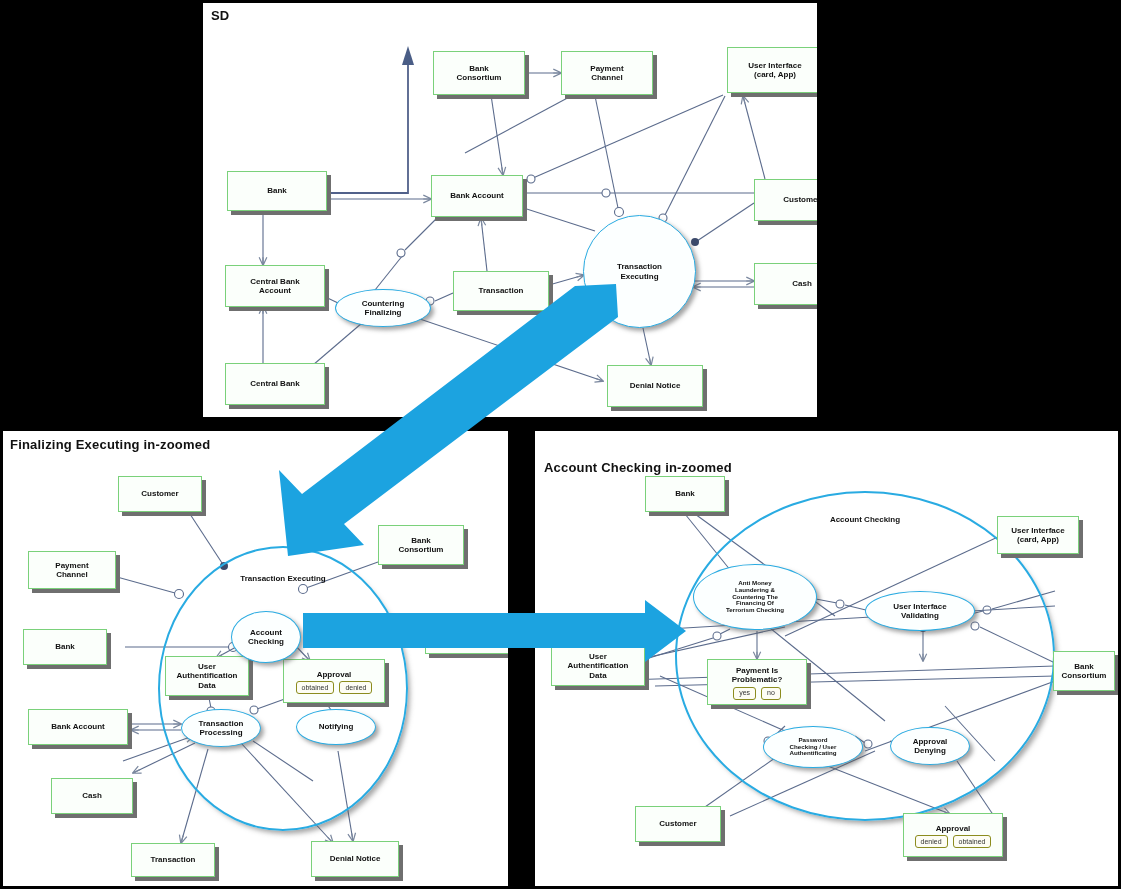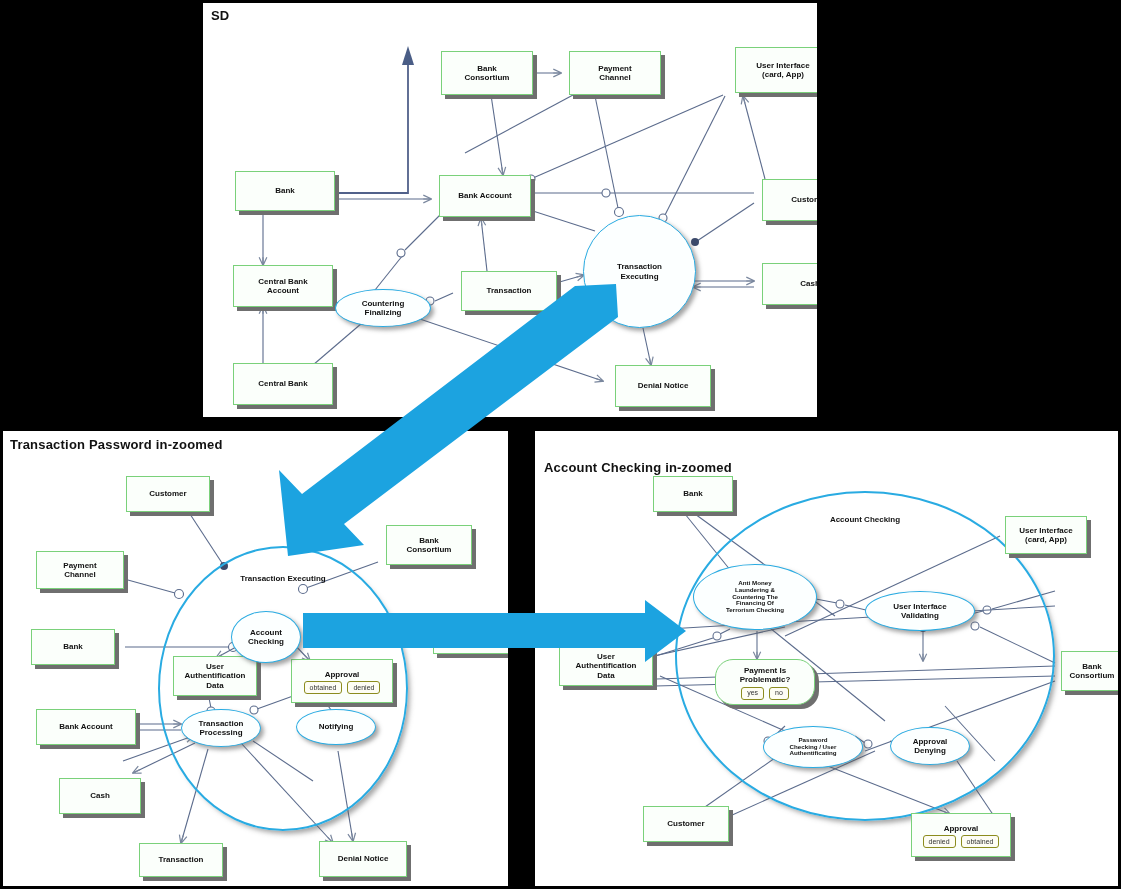--- a/index.html
+++ b/index.html
@@ -4,21 +4,21 @@
 <style>
   html,body{margin:0;padding:0;background:#000;}
   body{width:1121px;height:889px;position:relative;font-family:"Liberation Sans",sans-serif;overflow:hidden;}
   .panel{position:absolute;background:#fff;overflow:hidden;}
   .panel-title{position:absolute;font-weight:bold;font-size:13px;color:#111;letter-spacing:.2px;}
   svg{position:absolute;left:0;top:0;overflow:visible;}
   .nd{position:absolute;box-sizing:border-box;}
   
   .obj{background:#fbfffb;border:1.6px solid #7ad17a;box-shadow:4px 4px 0 0 #6f6f6f;
        display:flex;flex-direction:column;align-items:center;justify-content:center;
-       font-size:8px;font-weight:bold;color:#111;line-height:1.15;text-align:center;margin-left:8px;}
+       font-size:8px;font-weight:bold;color:#111;line-height:1.15;text-align:center;}
   
   .proc{border:1.8px solid #29ABE2;border-radius:50%;background:#fcffff;
         box-shadow:3px 3px 4px 0 rgba(90,90,90,.55);
         display:flex;align-items:center;justify-content:center;text-align:center;
         font-size:8px;font-weight:bold;color:#111;line-height:1.15;}
   .proc.tiny{font-size:6.2px;line-height:1.1;}
   
   .zcircle{border:2.4px solid #29ABE2;border-radius:50%;background:transparent;
         box-shadow:4px 5px 5px -2px rgba(80,80,80,.5);}
   .zlabel{position:absolute;font-size:8px;font-weight:bold;color:#111;text-align:center;}
@@ -162,21 +162,21 @@
     </div>
 
   <div class="nd proc" style="left:380px;top:212px;width:113px;height:113px;">
     <span style="white-space:pre-line">Transaction
 Executing</span>
     </div>
 </div>
 
 <div class="panel" style="left:3px;top:431px;width:505px;height:455px;">
 
-  <div class="panel-title" style="left:7px;top:6px;">Transaction Password in-zoomed</div>
+  <div class="panel-title" style="left:7px;top:6px;">Finalizing Executing in-zoomed</div>
 
   <svg width="505" height="455">
     <g stroke="#5b6b8c" stroke-width="1.1" fill="none">
 
       <line x1="185" y1="80" x2="219" y2="132"></line>
       <circle cx="221" cy="135" r="4" fill="#3c4a6b" stroke="none"></circle>
 
       <line x1="114" y1="146" x2="172" y2="162"></line>
       <circle cx="176" cy="163" r="4.5" fill="#fff" stroke="#5b6b8c"></circle>
 
@@ -375,21 +375,21 @@
 
   <div class="nd obj" style="left:518px;top:220px;width:62px;height:40px;">
     <span style="white-space:pre-line">Bank
 Consortium</span>
     </div>
 
   <div class="nd obj" style="left:100px;top:375px;width:86px;height:36px;">
     <span style="white-space:pre-line">Customer</span>
     </div>
 
-  <div class="nd obj" style="left:172px;top:228px;width:100px;height:46px;padding-top:2px;border-radius:18px;">
+  <div class="nd obj" style="left:172px;top:228px;width:100px;height:46px;padding-top:2px;">
     <span style="white-space:pre-line">Payment Is
 Problematic?</span>
     <div class="chips">
       <span class="chip">yes</span>
       <span class="chip">no</span>
     </div>
   </div>
 
 
   <div class="nd obj" style="left:368px;top:382px;width:100px;height:44px;padding-top:2px;">

